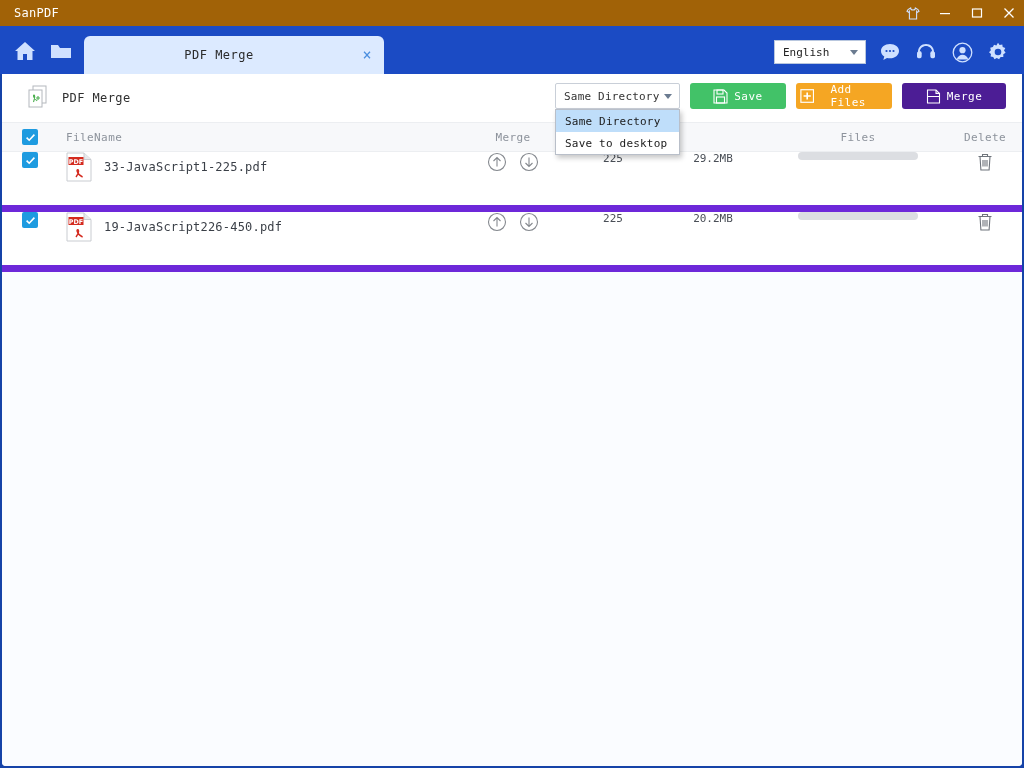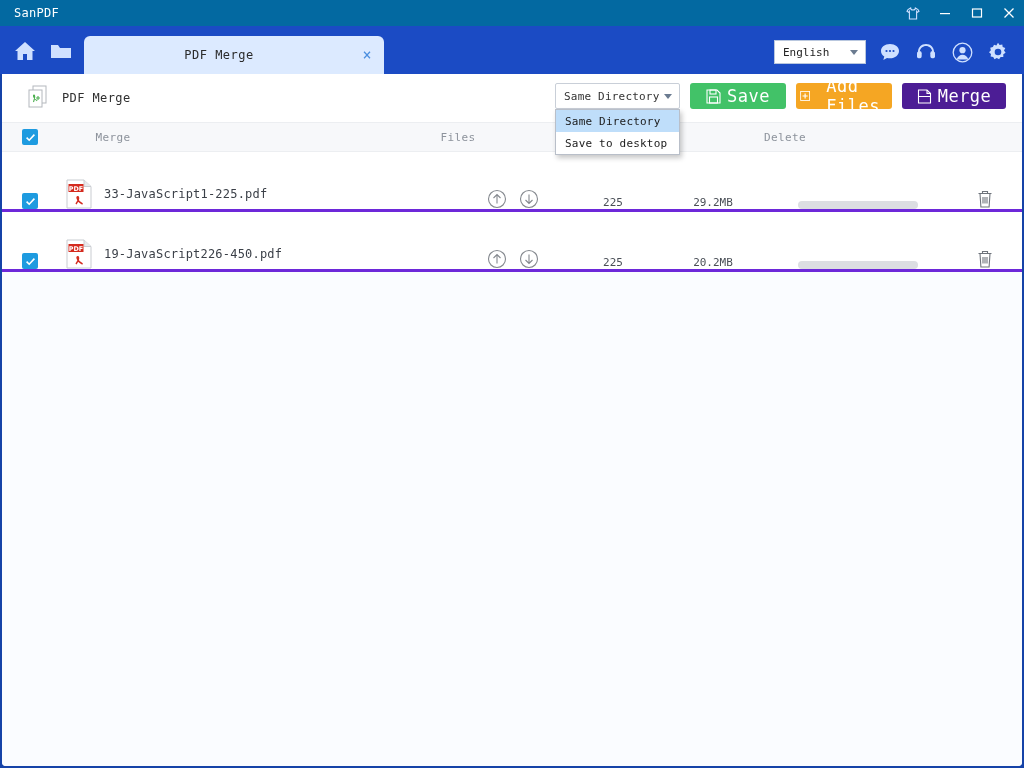--- a/index.html
+++ b/index.html
@@ -12,21 +12,21 @@
   #app {
     position: relative;
     width: 1024px; height: 768px;
     background: #1543a8;
     display: flex; flex-direction: column;
   }
 
   
   .titlebar {
     height: 26px; min-height: 26px;
-    background: #0369a1;
+    background: #a16207;
     display: flex; align-items: center;
     padding: 0 0 0 14px;
     position: relative;
   }
   .app-title {
     color: #ffffff;
     font-size: 12px;
     letter-spacing: .3px;
   }
   .title-actions {
@@ -159,21 +159,21 @@
     padding-left: 9px;
     font-size: 11px; color: #1a1a1a;
     letter-spacing: .2px;
   }
   .dd-item.sel { background: #bfdefa; }
 
   .btn {
     height: 26px;
     border-radius: 3px;
     display: flex; align-items: center; justify-content: center;
-    color: #ffffff; font-size: 17px; letter-spacing: .5px;
+    color: #ffffff; font-size: 11px; letter-spacing: .5px;
     gap: 6px;
     padding: 0 4px;
   }
   .btn svg { display: block; }
   .btn-save { background: #42c268; width: 96px; }
   .btn-add  { background: #f5a623; width: 96px; gap: 16px; }
   .btn-merge{ background: #4c1d95; width: 104px; }
 
   
   .tbl-head {
@@ -181,22 +181,22 @@
     background: #f7f8fa;
     border-top: 1px solid #eceef1;
     border-bottom: 1px solid #eceef1;
     display: flex; align-items: center;
     font-size: 11px; color: #8d939c;
     letter-spacing: .4px;
   }
   .row {
     height: 60px; min-height: 60px;
     background: #ffffff;
-    border-bottom: 3px solid #6d28d9;
-    display: flex; align-items: flex-end;
+    border-bottom: 7px solid #6d28d9;
+    display: flex; align-items: flex-start;
     font-size: 11px; color: #4a4f57;
   }
   .c-check { width: 56px; display: flex; justify-content: center; align-items: center; }
   .c-name  { width: 400px; display: flex; align-items: center; padding-left: 8px; }
   .c-sort  { width: 110px; display: flex; align-items: center; justify-content: center; gap: 12px; }
   .c-page  { width: 90px;  text-align: center; }
   .c-size  { width: 110px; text-align: center; }
   .c-status{ width: 180px; display: flex; align-items: center; justify-content: center; }
   .c-del   { flex: 1; display: flex; align-items: center; justify-content: center; }
 
@@ -355,20 +355,21 @@
     </div>
 
     <div class="tbl-head">
       <div class="c-check">
         <span class="chk">
           <svg width="11" height="11" viewBox="0 0 11 11" fill="none" stroke="#ffffff" stroke-width="1.6">
               <path d="M1.6 5.6 L4.2 8.2 L9.4 2.6"></path>
             </svg>
         </span>
       </div>
+      <div class="c-name">FileName</div>
       <div class="c-sort">Merge</div>
       <div class="c-page"></div>
       <div class="c-size"></div>
       <div class="c-status">Files</div>
       <div class="c-del">Delete</div>
     </div>
 
     <div class="row">
       <div class="c-check">
         <span class="chk">

